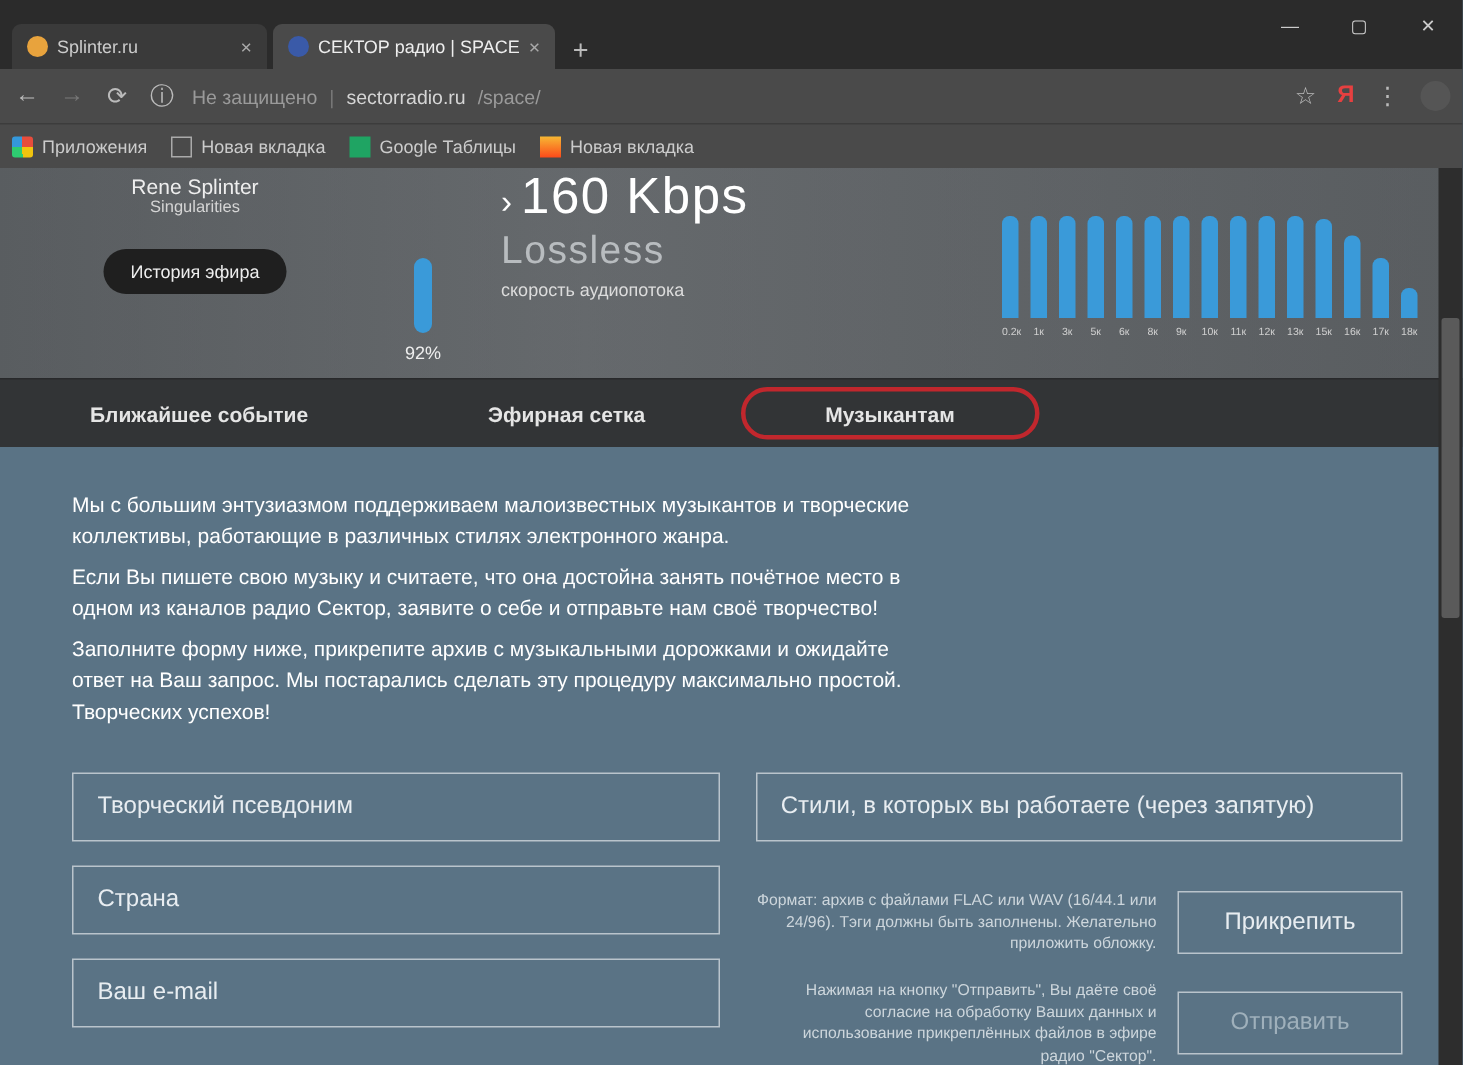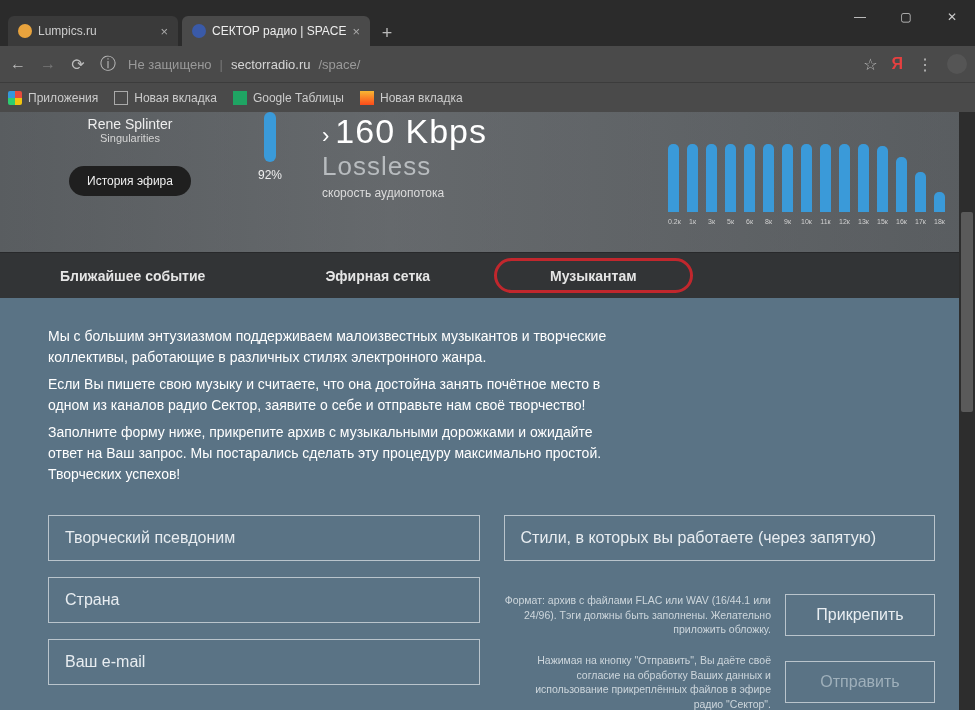--- a/index.html
+++ b/index.html
@@ -29,21 +29,21 @@
 .bk { display:flex; align-items:center; gap:6px; }
 .bk-ico { width:14px; height:14px; display:inline-block; }
 
 
 .page { position:relative; height: 598px; overflow:hidden; }
 .hero { height: 140px; background: linear-gradient(0deg, rgba(40,45,50,.4), rgba(40,45,50,.4)), linear-gradient(90deg,#7a7d7f,#8e9193 40%,#7a7d7f); display:flex; align-items:flex-start; padding: 0 30px; color:#eee; font-weight:300; }
 .hero-left { width: 200px; text-align:center; padding-top:4px; }
 .hero-left .artist-card { height:30px; }
 .artist-name { font-size:14px; font-weight:400; }
 .artist-track { font-size:11px; color:#d5d5d5; }
-.percent-block { margin-left: 28px; text-align:center; }
+.percent-block { margin-left: 40px; padding-top: 60px; text-align:center; }
 .percent-bar { width: 12px; height: 50px; background:#3a9ad9; border-radius:6px; margin: 0 auto 6px; }
 .percent-val { font-size:12px; color:#eee; }
 .bitrate { margin-left: 40px; padding-top: 0px; }
 .bitrate .arrow { color:#fff; font-size:22px; margin-right:6px; }
 .bitrate .rate { color:#fff; font-size:34px; font-weight:300; letter-spacing:1px; }
 .bitrate .lossless { color:#b8bcbf; font-size:26px; font-weight:300; letter-spacing:1px; }
 .bitrate .caption { color:#dcdcdc; font-size:12px; margin-top:4px; }
 .eq { margin-left:auto; padding-top:30px; }
 .eq-bars { display:flex; gap:8px; align-items:flex-end; height:70px; }
 .eq-bar { width:11px; background:#3a9ad9; border-radius:5px 5px 0 0; }
@@ -85,21 +85,21 @@
   <div class="win-btn">—</div>
   <div class="win-btn">▢</div>
   <div class="win-btn">✕</div>
 </div>
 
 <div class="titlebar"></div>
 
 <div class="tabstrip">
   <div class="tab inactive">
     <span class="fav orange"></span>
-    <span>Lumpics.ru</span>
+    <span>Splinter.ru</span>
     <span class="tab-close">×</span>
   </div>
   <div class="tab active">
     <span class="fav blue"></span>
     <span>СЕКТОР радио | SPACE</span>
     <span class="tab-close">×</span>
   </div>
   <div class="newtab">+</div>
 </div>
 

